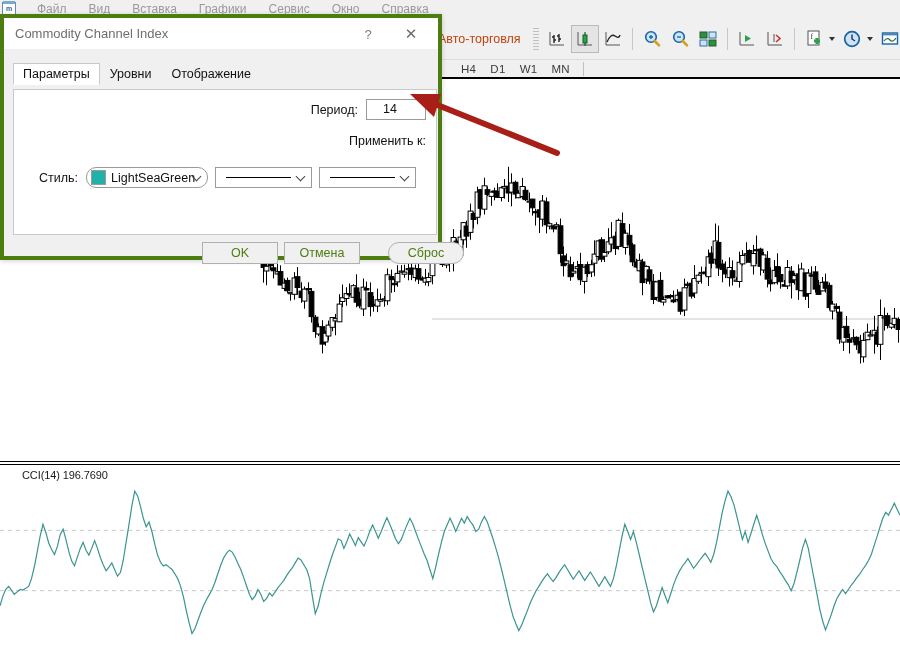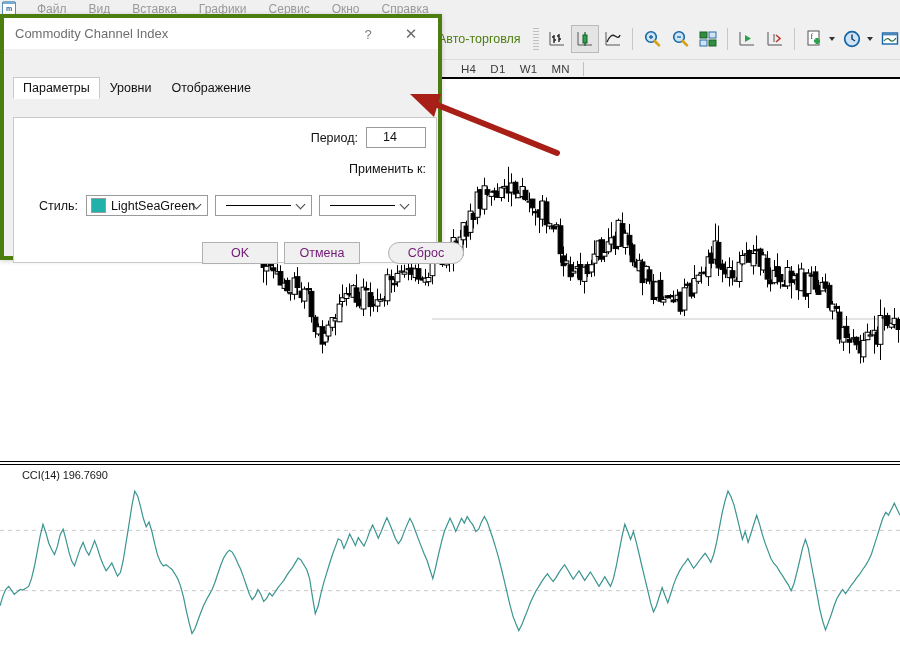--- a/index.html
+++ b/index.html
@@ -41,21 +41,21 @@
     background:#f0f0f0;display:flex;align-items:center;
   }
   #toolbar-inner{display:flex;align-items:center;height:30px;}
   .tb-btn{
     width:28px;height:28px;display:flex;align-items:center;justify-content:center;
     position:relative;box-sizing:border-box;
   }
   .tb-btn.active{border:1px solid #b9b9b9;background:#e4e4e4;}
   .tb-sep{width:1px;height:22px;background:#c8c8c8;margin:0 5px;}
   .tb-label{
-    font-size:12.5px;color:#4d7c0f;padding:0 8px;white-space:nowrap;
+    font-size:12.5px;color:#c2410c;padding:0 8px;white-space:nowrap;
   }
   .tb-grip{
     width:6px;height:22px;margin:0 4px;
     background:repeating-linear-gradient(to bottom,#c0c0c0 0 1px,transparent 1px 3px);
   }
   .tb-caret{
     width:0;height:0;border-left:3.5px solid transparent;border-right:3.5px solid transparent;
     border-top:4px solid #333;margin-left:1px;margin-right:3px;
   }
 
@@ -113,34 +113,34 @@
     position:absolute;right:56px;top:6px;width:28px;height:20px;
     display:flex;align-items:center;justify-content:center;color:#7d7d7d;font-size:13px;
   }
   #dlg-close{
     position:absolute;right:10px;top:4px;width:34px;height:24px;
     display:flex;align-items:center;justify-content:center;color:#6a6a6a;font-size:15px;
   }
 
   
   #dlg-tabs{
-    position:absolute;left:9px;top:58px;height:23px;display:flex;align-items:flex-end;
+    position:absolute;left:9px;top:44px;height:23px;display:flex;align-items:flex-end;
   }
   .dlg-tab{
     height:22px;line-height:21px;padding:0 9px;font-size:12.5px;color:#111;
     border:1px solid transparent;box-sizing:border-box;background:transparent;
     white-space:nowrap;
   }
   .dlg-tab.selected{
     background:#ffffff;border:1px solid #c9c9c9;border-bottom:1px solid #ffffff;
     position:relative;z-index:3;
   }
   #dlg-body{
     position:absolute;left:9px;top:71px;width:424px;height:146px;
-    background:#ffffff;border:1px solid #c9c9c9;box-sizing:border-box;margin-top:28px;
+    background:#ffffff;border:1px solid #c9c9c9;box-sizing:border-box;
   }
 
   .row{position:absolute;display:flex;align-items:center;}
   .fld-label{font-size:12.5px;color:#111;white-space:nowrap;}
 
   .text-input{
     border:1px solid #9a9a9a;background:#fff;height:21px;box-sizing:border-box;
     font-size:12.5px;color:#111;padding:0 16px;line-height:19px;
     font-family:"Liberation Sans", sans-serif;
   }
@@ -169,21 +169,21 @@
   .checkbox{
     width:13px;height:13px;border:1px solid #8b8b8b;background:#fff;box-sizing:border-box;
     display:inline-block;
   }
 
   
   #dlg-buttons{position:absolute;left:0;top:224px;width:442px;height:22px;}
   .dlg-btn{
     position:absolute;top:0;height:22px;width:76px;
     background:#f0f0f0;border:1px solid #b0b0b0;box-sizing:border-box;
-    font-size:12.5px;color:#701a75;display:flex;align-items:center;justify-content:center;
+    font-size:12.5px;color:#4d7c0f;display:flex;align-items:center;justify-content:center;
     font-family:"Liberation Sans", sans-serif;
   }
 
   
   #annot{position:absolute;left:0;top:0;width:900px;height:655px;pointer-events:none;}
 </style>
 </head>
 <body>
 
 <div id="app-root">
@@ -731,21 +731,21 @@
         <span class="fld-label">Период:</span>
         <span class="text-input" style="width:60px;margin-left:8px;">14</span>
       </div>
 
       <div class="row" style="left:0;top:44px;width:412px;justify-content:flex-end;">
         <span class="fld-label">Применить к:</span>
       </div>
 
       <div class="row" style="left:25px;top:77px;">
         <span class="fld-label">Стиль:</span>
-        <span class="combo" style="width:122px;margin-left:8px;">
+        <span class="combo" style="width:122px;margin-left:8px;border-radius:10px;">
           <span class="swatch" id="style-swatch" style="background: rgb(32, 178, 170);"></span>
           <span class="combo-text" style="padding-left:5px;">LightSeaGreen</span>
           <span class="chev"></span>
         </span>
         <span class="combo" style="width:97px;margin-left:7px;">
           <span class="linepreview"></span>
           <span class="chev"></span>
         </span>
         <span class="combo" style="width:97px;margin-left:7px;">
           <span class="linepreview"></span>

